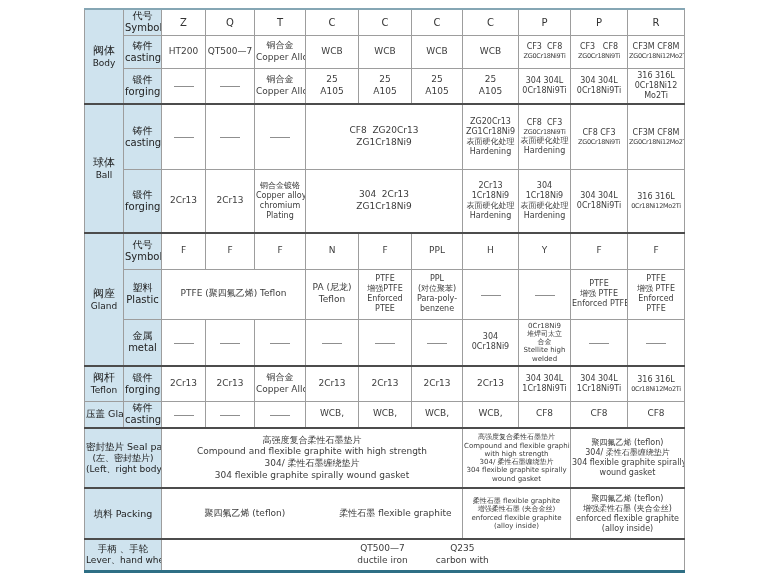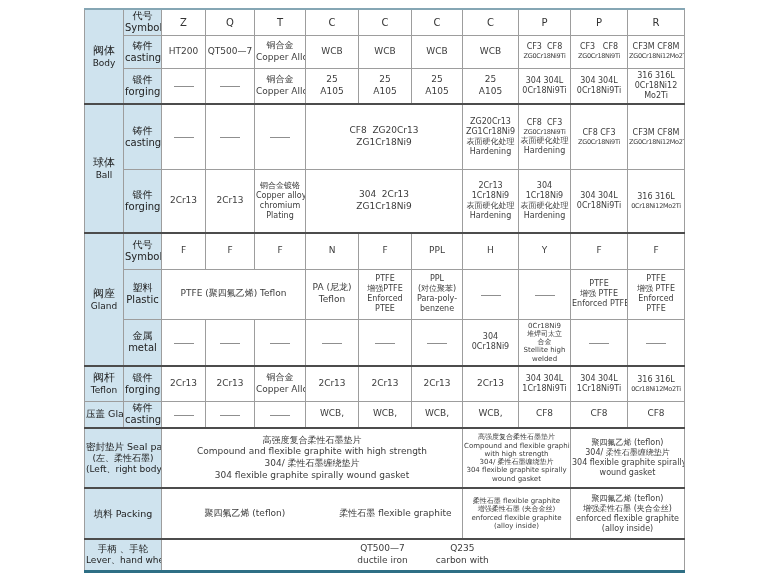--- a/index.html
+++ b/index.html
@@ -424,21 +424,21 @@
           <td>
             <span class="ln">CF8</span>
           </td>
           <td>
             <span class="ln">CF8</span>
           </td>
         </tr>
         <tr class="sec" style="height: 60px;">
           <td colspan="2" class="label slabel">
             <span class="ln">密封垫片 Seal pad</span>
-            <span class="ln">(左、柔性石墨)</span>
+            <span class="ln">(左、密封垫片)</span>
             <span class="ln">(Left、right body)</span>
           </td>
           <td colspan="6">
             <span class="ln">高强度复合柔性石墨垫片</span>
             <span class="ln">Compound and flexible graphite with high strength</span>
             <span class="ln">304/ 柔性石墨缠绕垫片</span>
             <span class="ln">304 flexible graphite spirally wound gasket</span>
           </td>
           <td colspan="2" class="tinycell">
             <span class="ln">高强度复合柔性石墨垫片</span>

